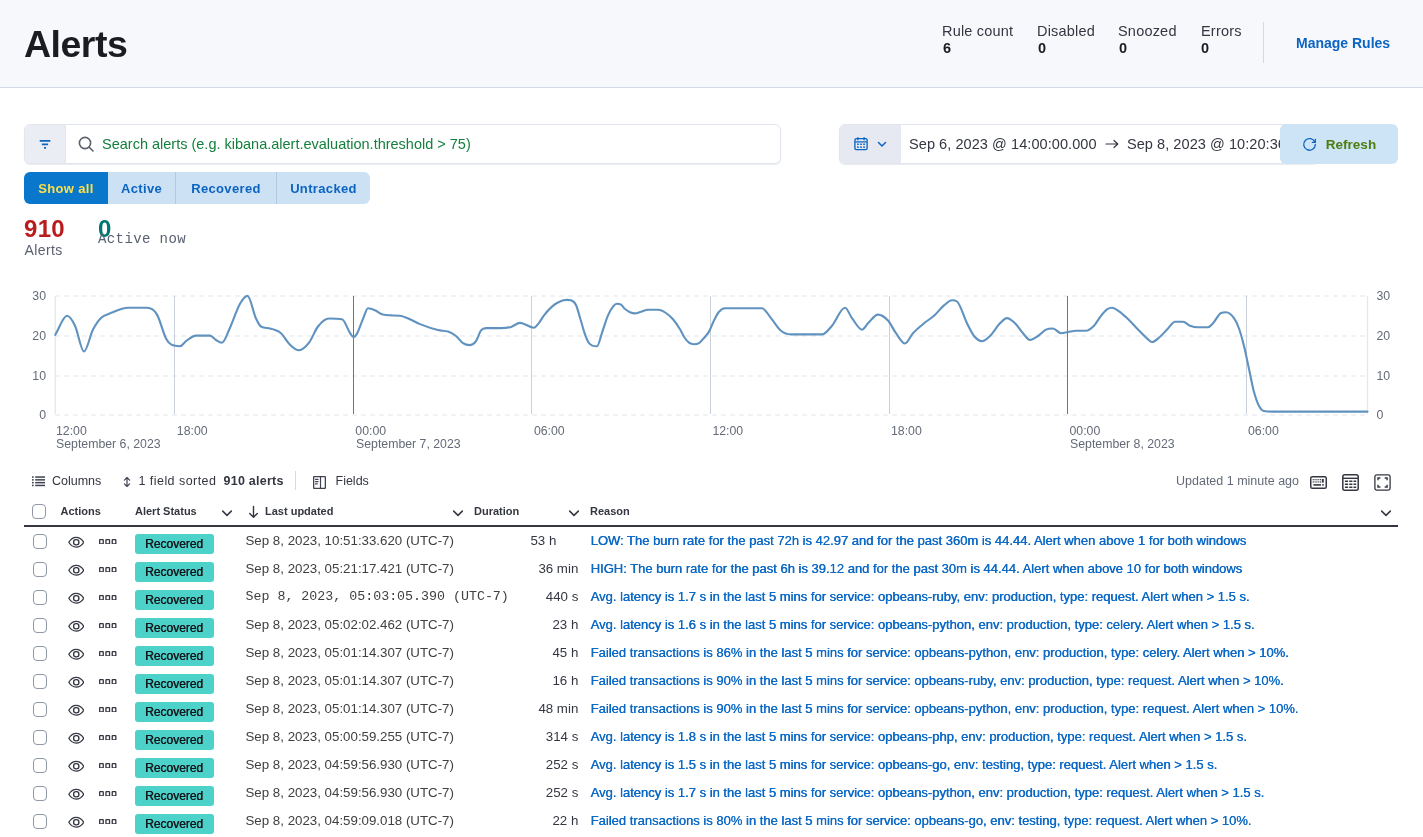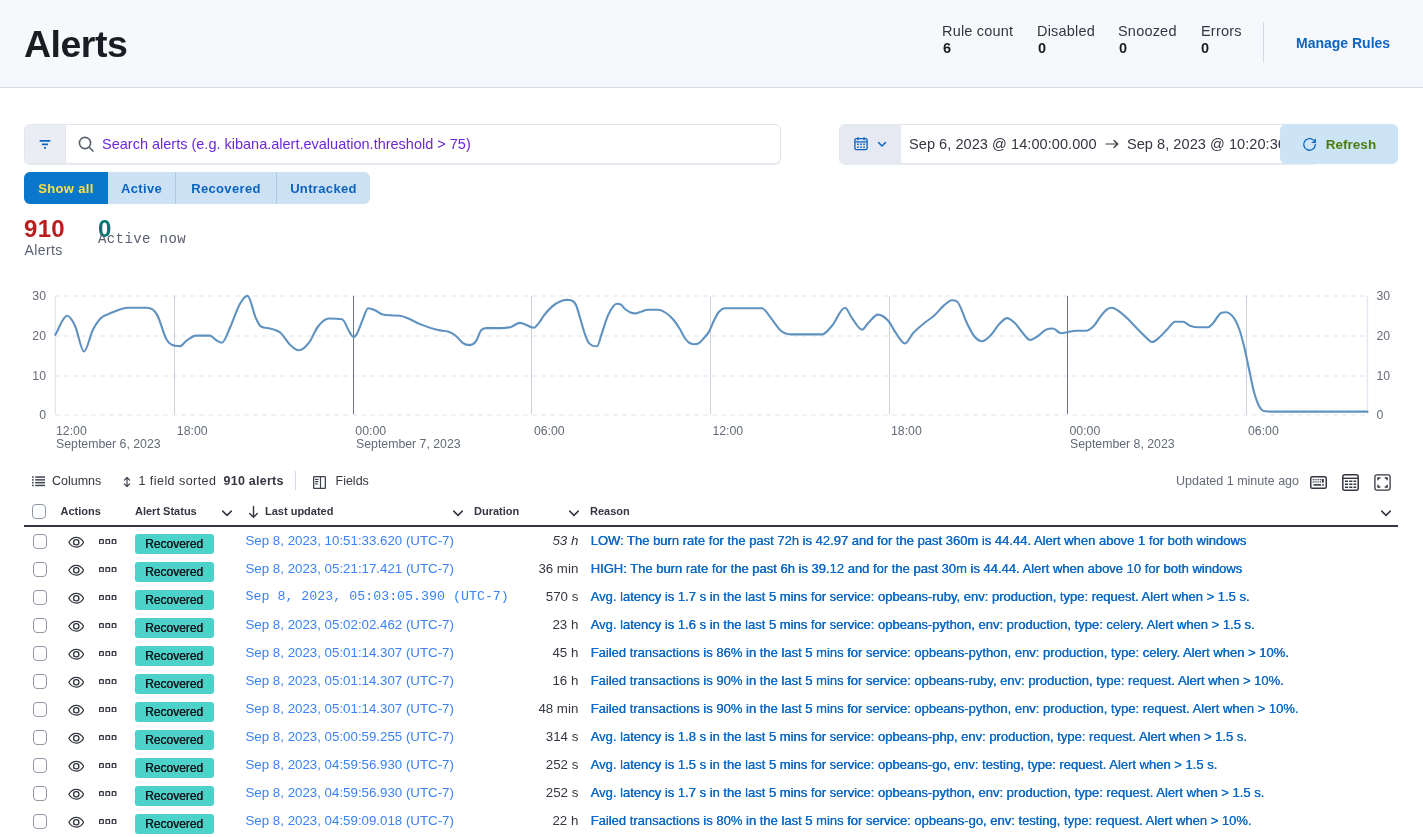--- a/index.html
+++ b/index.html
@@ -11,41 +11,41 @@
 .hdr { position:absolute; top:0; left:0; width:1423px; height:88px; background:#F7F8FC; border-bottom:1px solid #D3DAE6; }
 .hdr h1 { position:absolute; left:24px; top:22.8px; font-size:37.5px; font-weight:700; color:#1A1C21; letter-spacing:-0.5px; }
 .stat-lbl { position:absolute; top:22.5px; font-size:14.5px; letter-spacing:0.2px; color:#343741; }
 .stat-val { position:absolute; top:40px; font-size:14.5px; font-weight:700; color:#1A1C21; }
 .hdr-sep { position:absolute; left:1263px; top:22px; width:1px; height:41px; background:#D3DAE6; }
 .manage { position:absolute; left:1296px; top:34.5px; font-size:14px; font-weight:700; color:#0B64C2; }
 
 .srch { position:absolute; left:24px; top:124px; width:757px; height:40px; background:#fff; border:1px solid #E0E5EE; border-radius:6px; box-shadow:0 1px 1px rgba(152,162,179,0.2); display:flex; align-items:center; }
 .srch .prep { width:41px; height:100%; background:#EAEDF4; border-right:1px solid #E0E5EE; border-radius:5px 0 0 5px; display:flex; align-items:center; justify-content:center; }
 .srch .mag { margin-left:12px; }
-.srch .ph { margin-left:8px; font-size:14.5px; color:#6d28d9; }
+.srch .ph { margin-left:8px; font-size:14.5px; color:#15803d; }
 .dpick { position:absolute; left:791px; top:124px; width:480px; height:40px; background:#fff; border:1px solid #E0E5EE; border-radius:6px; box-shadow:0 1px 1px rgba(152,162,179,0.2); display:flex; align-items:center;margin-left:48px; }
 .dpick .prep { width:61px; height:100%; background:#E6E9F1; border-radius:5px 0 0 5px; display:flex; align-items:center; justify-content:center; gap:7px; }
 .dpick .dtxt { font-size:14.55px; letter-spacing:0.05px; color:#343741; margin-left:8px; white-space:nowrap; display:flex; align-items:center; }
 .refresh { position:absolute; left:1280px; top:124px; width:118px; height:40px; background:#CCE4F5; border-radius:6px; display:flex; align-items:center; justify-content:center; gap:9px; font-size:13.5px; font-weight:700; color:#4d7c0f; }
 
 .fgrp { position:absolute; left:24px; top:172px; height:32px; display:flex; border-radius:6px; overflow:hidden; font-size:13px; font-weight:700; letter-spacing:0.35px; }
 .fgrp .fb { display:flex; align-items:center; justify-content:center; background:#CCE1F3; color:#0B64C2; border-right:1px solid #AFC9E0; }
 .fgrp .fb:last-child { border-right:none; }
 .fgrp .on { background:#0877CC; color:#fde047; border-right:none; }
 
 .bigstat { position:absolute; font-size:24px; font-weight:700; letter-spacing:0.3px; }
 .bigstat-lbl { position:absolute; font-size:14px; letter-spacing:0.4px; color:#5A6070; }
 
 .tb { position:absolute; font-size:12.5px; color:#343741; display:flex; align-items:center; }
 .tb-sub { color:#646A77; }
 
 .th { position:absolute; font-size:11px; font-weight:700; color:#343741; white-space:nowrap; }
 .hdrline { position:absolute; left:24px; top:525px; width:1374px; height:2.4px; background:#343741; }
 .cb { position:absolute; width:14.5px; height:14.5px; border:1px solid #9098A8; border-radius:4px; background:#fff; }
-.row-date { position:absolute; font-size:13.3px; color:#3b82f6; white-space:nowrap; }
+.row-date { position:absolute; font-size:13.3px; color:#404040; white-space:nowrap; }
 .row-dur { position:absolute; font-size:13.3px; color:#343741; white-space:nowrap; text-align:right; }
 .row-reason { position:absolute; font-size:13px; color:#0C69C6; white-space:nowrap; text-shadow:0.4px 0 0 currentColor; }
 .badge { position:absolute; width:79px; height:19.7px; background:#4DD2CA; border-radius:3px; font-size:12px; font-weight:400; text-shadow:0.4px 0 0 currentColor; color:#15181D; display:flex; align-items:center; justify-content:center; }
 svg { display:block; }
 .icon { position:absolute; }
 </style>
 </head>
 <body>
 <div id="app">
 
@@ -235,21 +235,21 @@
         <path d="M0.8 8c1.85-3.1 4.25-4.7 7.2-4.7s5.35 1.6 7.2 4.7c-1.85 3.1-4.25 4.7-7.2 4.7S2.65 11.1 0.8 8z"></path>
         <rect x="5.45" y="5.45" width="5.1" height="5.1" rx="2.2" stroke-width="1.35"></rect>
       </svg>
 <svg class="icon" style="left:99.2px; top:538.8px;" width="17.5" height="5.6" viewBox="0 0 17.5 5.6" fill="none" stroke="#343741" stroke-width="1.3">
         <rect x="0.65" y="0.65" width="3.6" height="4.3" rx="0.5"></rect>
         <rect x="6.95" y="0.65" width="3.6" height="4.3" rx="0.5"></rect>
         <rect x="13.25" y="0.65" width="3.6" height="4.3" rx="0.5"></rect>
       </svg>
 <div class="badge" style="left:134.5px; top:534.4px;">Recovered</div>
 <div class="row-date" style="left:245.5px; top:533.4px;">Sep 8, 2023, 10:51:33.620 (UTC-7)</div>
-<div class="row-dur" style="left:478px; top:533.4px; width:100.3px;font-style:italic;">53 h</div>
+<div class="row-dur" style="left:456px; top:533.4px; width:100.3px;">53 h</div>
 <div class="row-reason" style="left:590.5px; top:533.4px;">LOW: The burn rate for the past 72h is 42.97 and for the past 360m is 44.44. Alert when above 1 for both windows</div>
 <div class="cb" style="left:32.5px; top:562.3px;"></div>
 <svg class="icon" style="left:67.7px; top:561.5px;" width="16.5" height="16.5" viewBox="0 0 16 16" fill="none" stroke="#343741" stroke-width="1.25">
         <path d="M0.8 8c1.85-3.1 4.25-4.7 7.2-4.7s5.35 1.6 7.2 4.7c-1.85 3.1-4.25 4.7-7.2 4.7S2.65 11.1 0.8 8z"></path>
         <rect x="5.45" y="5.45" width="5.1" height="5.1" rx="2.2" stroke-width="1.35"></rect>
       </svg>
 <svg class="icon" style="left:99.2px; top:566.8px;" width="17.5" height="5.6" viewBox="0 0 17.5 5.6" fill="none" stroke="#343741" stroke-width="1.3">
         <rect x="0.65" y="0.65" width="3.6" height="4.3" rx="0.5"></rect>
         <rect x="6.95" y="0.65" width="3.6" height="4.3" rx="0.5"></rect>
         <rect x="13.25" y="0.65" width="3.6" height="4.3" rx="0.5"></rect>
@@ -263,21 +263,21 @@
         <path d="M0.8 8c1.85-3.1 4.25-4.7 7.2-4.7s5.35 1.6 7.2 4.7c-1.85 3.1-4.25 4.7-7.2 4.7S2.65 11.1 0.8 8z"></path>
         <rect x="5.45" y="5.45" width="5.1" height="5.1" rx="2.2" stroke-width="1.35"></rect>
       </svg>
 <svg class="icon" style="left:99.2px; top:594.8px;" width="17.5" height="5.6" viewBox="0 0 17.5 5.6" fill="none" stroke="#343741" stroke-width="1.3">
         <rect x="0.65" y="0.65" width="3.6" height="4.3" rx="0.5"></rect>
         <rect x="6.95" y="0.65" width="3.6" height="4.3" rx="0.5"></rect>
         <rect x="13.25" y="0.65" width="3.6" height="4.3" rx="0.5"></rect>
       </svg>
 <div class="badge" style="left:134.5px; top:590.4px;">Recovered</div>
 <div class="row-date" style="left:245.5px; top:589.4px;font-family:Liberation Mono, monospace;">Sep 8, 2023, 05:03:05.390 (UTC-7)</div>
-<div class="row-dur" style="left:478px; top:589.4px; width:100.3px;">570 s</div>
+<div class="row-dur" style="left:478px; top:589.4px; width:100.3px;">440 s</div>
 <div class="row-reason" style="left:590.5px; top:589.4px;">Avg. latency is 1.7 s in the last 5 mins for service: opbeans-ruby, env: production, type: request. Alert when &gt; 1.5 s.</div>
 <div class="cb" style="left:32.5px; top:618.3px;"></div>
 <svg class="icon" style="left:67.7px; top:617.5px;" width="16.5" height="16.5" viewBox="0 0 16 16" fill="none" stroke="#343741" stroke-width="1.25">
         <path d="M0.8 8c1.85-3.1 4.25-4.7 7.2-4.7s5.35 1.6 7.2 4.7c-1.85 3.1-4.25 4.7-7.2 4.7S2.65 11.1 0.8 8z"></path>
         <rect x="5.45" y="5.45" width="5.1" height="5.1" rx="2.2" stroke-width="1.35"></rect>
       </svg>
 <svg class="icon" style="left:99.2px; top:622.8px;" width="17.5" height="5.6" viewBox="0 0 17.5 5.6" fill="none" stroke="#343741" stroke-width="1.3">
         <rect x="0.65" y="0.65" width="3.6" height="4.3" rx="0.5"></rect>
         <rect x="6.95" y="0.65" width="3.6" height="4.3" rx="0.5"></rect>
         <rect x="13.25" y="0.65" width="3.6" height="4.3" rx="0.5"></rect>

